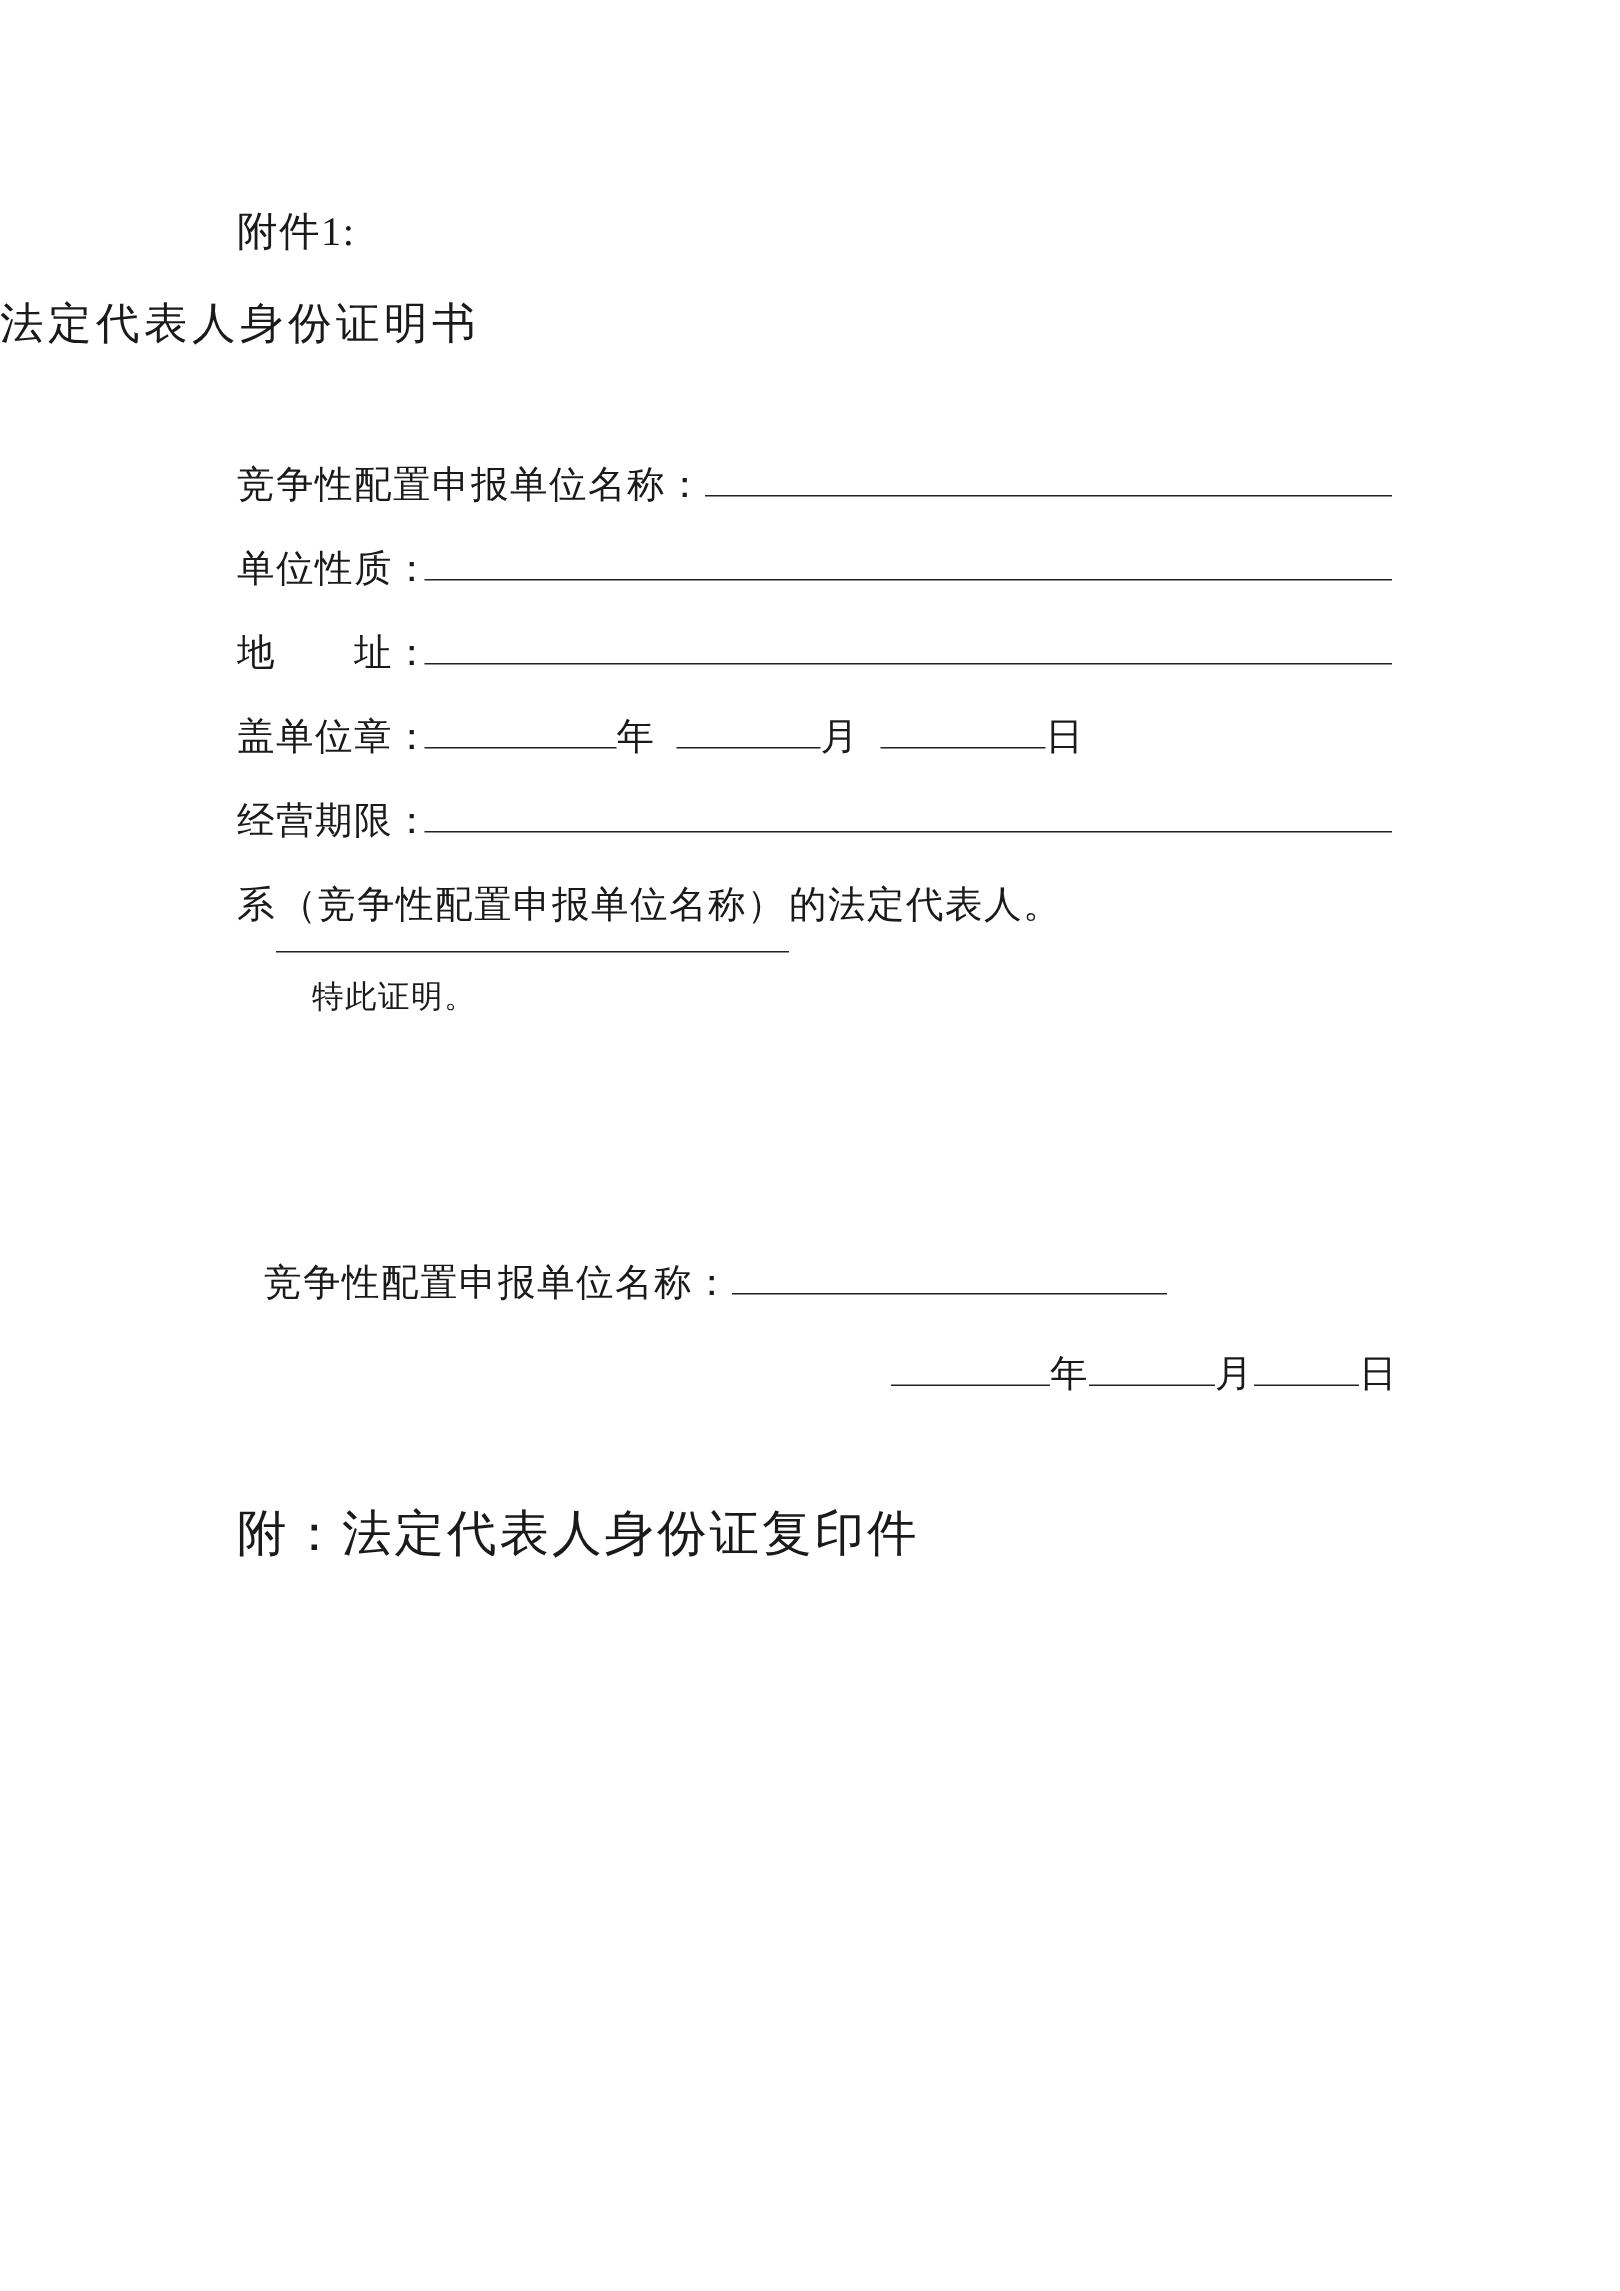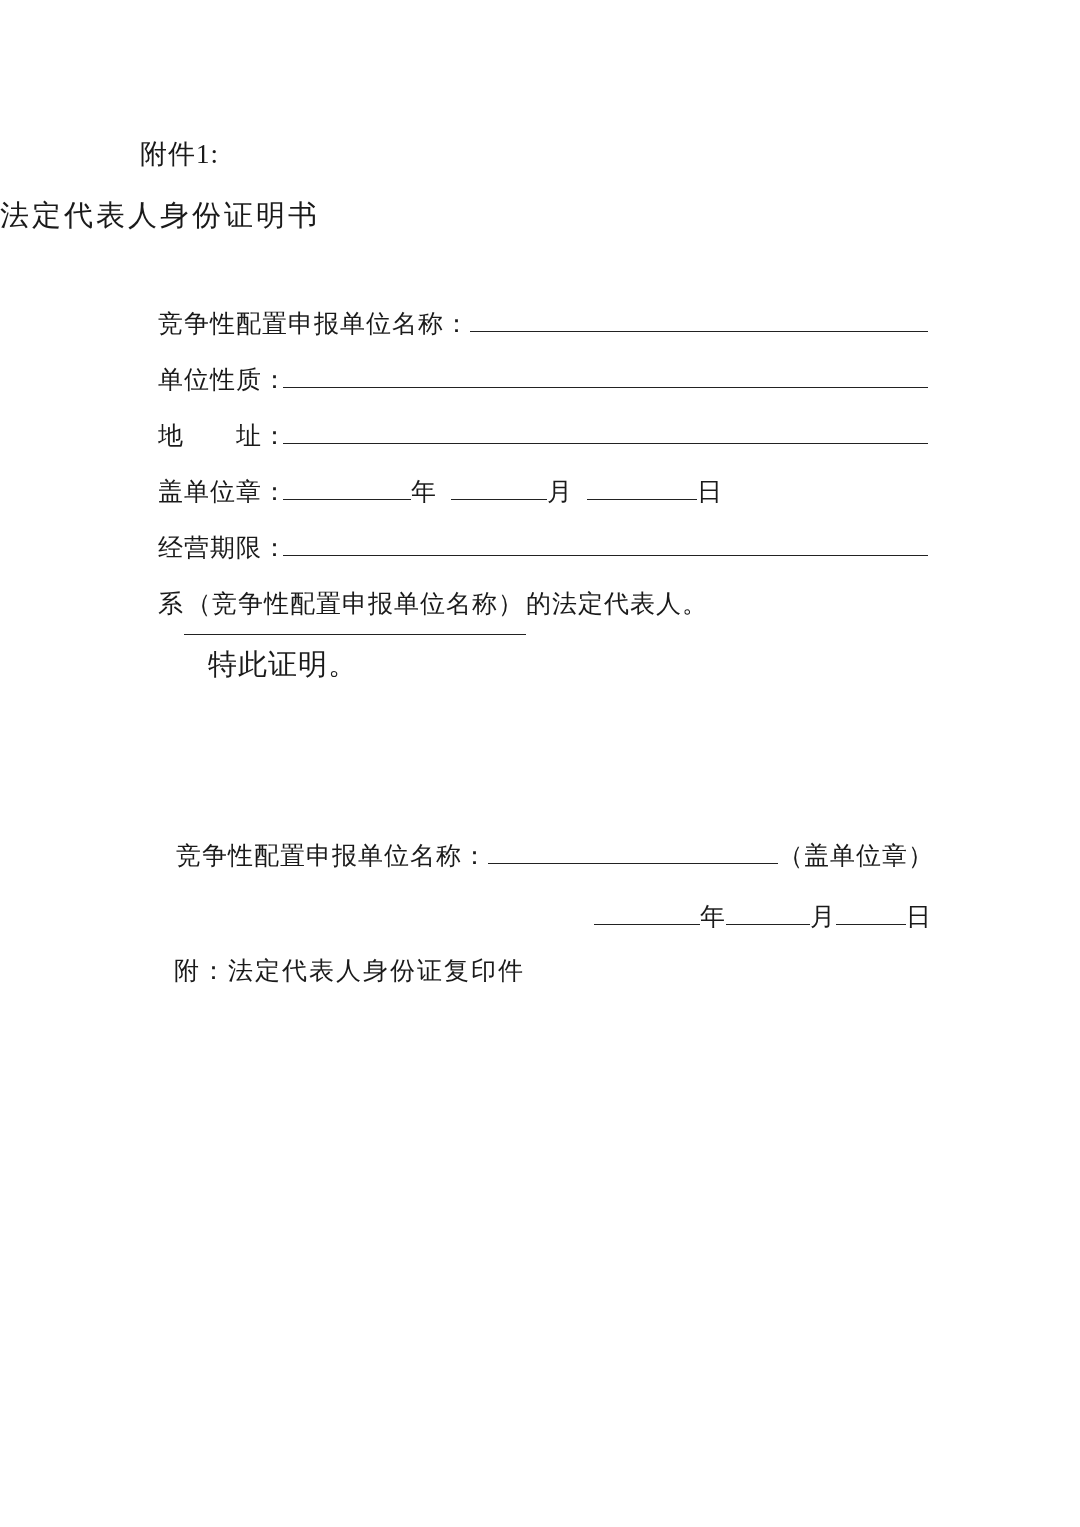--- a/index.html
+++ b/index.html
@@ -17,21 +17,21 @@
   }
   .page {
     position: relative;
     width: 1080px;
     height: 1527px;
     box-sizing: border-box;
     padding: 0;
   }
   .attach-label {
     position: absolute;
-    left: 140px;
+    left: 158px;
     top: 136px;
     font-size: 27px;
     letter-spacing: 1px;
     white-space: nowrap;
     text-align: right;
   }
   .doc-title {
     position: absolute;
     left: 0;
     top: 196px;
@@ -91,21 +91,21 @@
     line-height: 56px;
     letter-spacing: 1px;
     white-space: nowrap;
   }
   .underline-text {
     border-bottom: 1.5px solid #222;
     padding: 0 2px 2px 2px;
     display: inline-block;
   }
   .indent-para {
-    font-size: 29px;
+    font-size: 21px;
     line-height: 58px;
     letter-spacing: 1px;
     padding-left: 50px;
   }
 
   .sign-block {
     position: absolute;
     left: 176px;
     top: 830px;
     width: 760px;
@@ -134,25 +134,24 @@
     white-space: nowrap;
     padding-right: 4px;
   }
   .d-y { width: 106px; }
   .d-m { width: 84px; }
   .d-d { width: 70px; }
 
   .footnote {
     position: absolute;
     left: 158px;
-    top: 954px;
-    font-size: 25px;
+    top: 1000px;
+    font-size: 33px;
     letter-spacing: 2px;
     white-space: nowrap;
-    margin-left: 16px;
   }
 </style>
 </head>
 <body>
 
 <div class="page">
 
   <div class="attach-label">附件1:</div>
 
   <div class="doc-title">法定代表人身份证明书</div>
@@ -199,21 +198,20 @@
     </div>
 
     <div class="indent-para">特此证明。</div>
 
   </div>
 
   <div class="sign-block">
     <div class="sign-row">
       <span>竞争性配置申报单位名称：</span>
       <span class="sign-fill"></span>
-      <span>（盖单位章）</span>
     </div>
     <div class="date-row">
       <span class="fill d-y"></span>
       <span>年</span>
       <span class="fill d-m"></span>
       <span>月</span>
       <span class="fill d-d"></span>
       <span>日</span>
     </div>
   </div>

